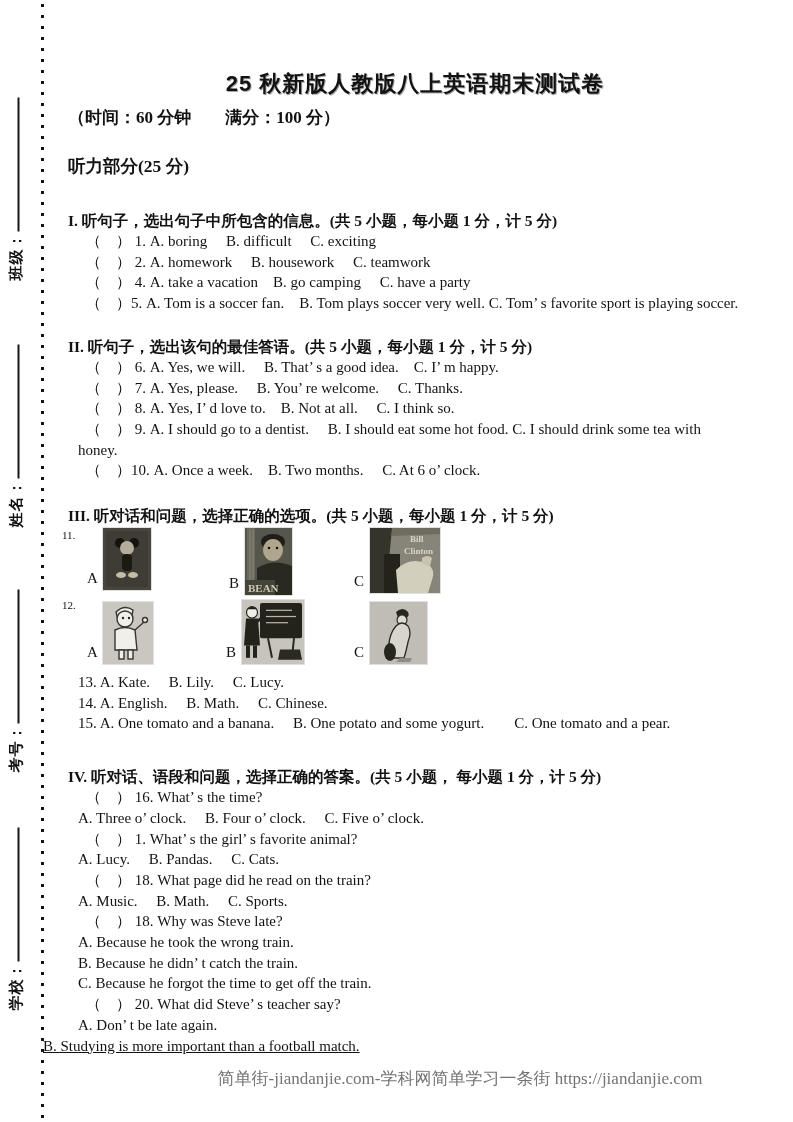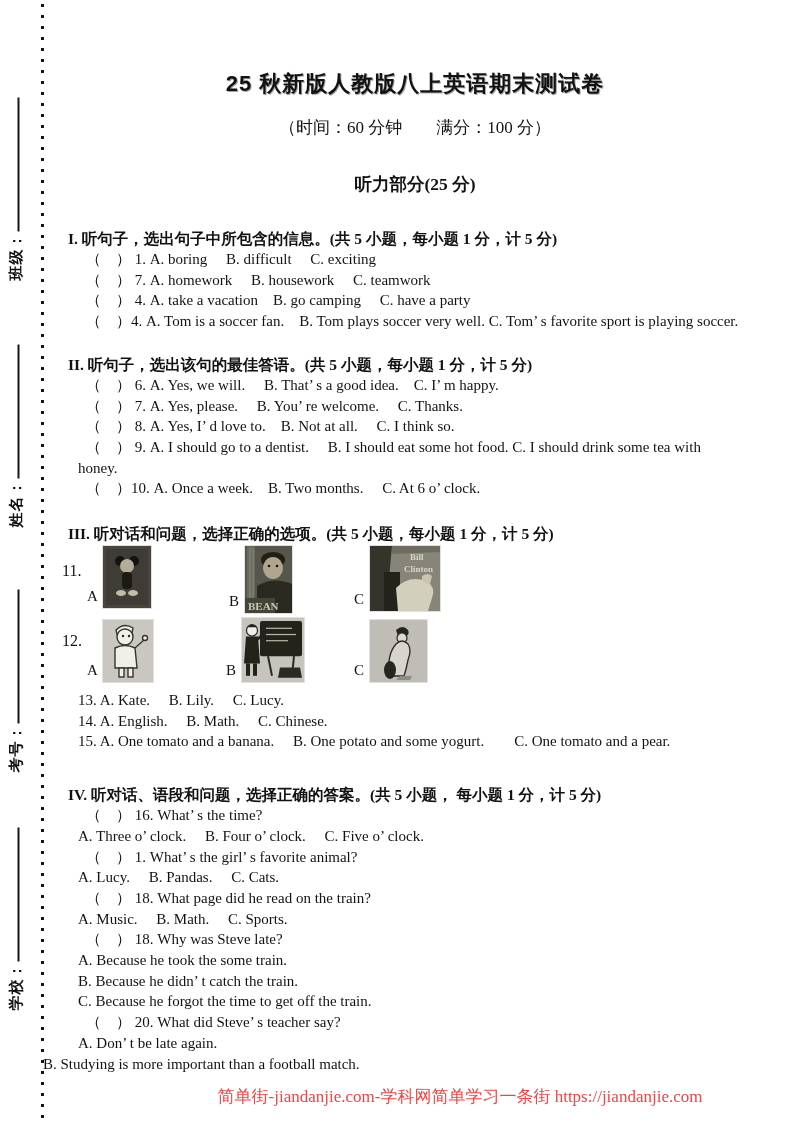--- a/index.html
+++ b/index.html
@@ -12,43 +12,43 @@
   .margin-col{position:absolute;left:0;top:0;width:0;height:100%;}
   .munit{position:absolute;left:-77px;width:185px;height:22px;display:flex;align-items:center;
          transform:rotate(-90deg);white-space:nowrap;}
   .mlabel{font-size:15px;font-weight:bold;letter-spacing:1px;}
   .mline{flex:0 0 134px;height:2.6px;background:#161616;margin-left:1px;margin-top:6px;}
   
   .main{position:absolute;left:68px;top:0;width:694px;font-size:15px;}
   .title{margin-top:62px;text-align:center;font-family:"Liberation Sans",sans-serif;
          font-weight:bold;font-size:22px;line-height:44px;letter-spacing:1px;
          text-shadow:1px 1px 0 rgba(0,0,0,.35);}
-  .subtitle{margin-top:10px;text-align:center;font-size:17px;line-height:24px;font-weight:400;}
-  .part{margin-top:32px;text-align:center;font-size:17.5px;line-height:24px;font-weight:bold;}
+  .subtitle{font-size:17px;line-height:24px;font-weight:700;}
+  .part{margin-top:24px;text-align:left;font-size:17.5px;line-height:24px;font-weight:bold;}
   .heading{font-weight:bold;font-size:15.5px;line-height:21px;white-space:pre-wrap;}
   .h-top18{margin-top:32px;} .h-top22{margin-top:22px;} .h-top24{margin-top:24px;}
   .line{line-height:20.7px;white-space:pre-wrap;padding-left:2px;margin-left:8px;}
   .line.paren{padding-left:10px;}
-  .line.outdent{margin-left:-27px;}
+  .line.outdent{margin-left:-27px;text-decoration:underline;}
   
   .pic-row{position:relative;margin-left:-6px;}
-  .pic-num{position:absolute;left:0;top:16px;font-size:16px;}
+  .pic-num{position:absolute;left:0;top:1px;font-size:11px;}
   .pic-item{position:absolute;}
   .pic-letter{position:absolute;left:-16px;bottom:3px;font-size:15px;}
   .pic-img{display:block;width:100%;height:100%;box-shadow:0 0 0 1px rgba(0,0,0,.12);}
   .pic-img svg{display:block;width:100%;height:100%;}
   .r11{height:70px;margin-top:2px;}
   .r11 .i1{left:41px;top:0;width:48px;height:62px;}
   .r11 .i2{left:183px;top:0;width:47px;height:67px;}
   .r11 .i3{left:308px;top:0;width:70px;height:65px;}
   .r12{height:74px;}
   .r12 .i1{left:41px;top:4px;width:50px;height:62px;}
   .r12 .i2{left:180px;top:2px;width:62px;height:64px;}
   .r12 .i3{left:308px;top:4px;width:57px;height:62px;}
-  .footer{margin-top:12px;text-align:center;padding-left:90px;font-size:17px;color:#ef4444;line-height:22px;}
+  .footer{margin-top:12px;text-align:center;padding-left:90px;font-size:17px;color:#737373;line-height:22px;}
 </style>
 </head>
 <body>
 
 <div class="paper">
 
   <div class="dotline"></div>
 
   <div class="margin-col">
     <div class="munit" style="top:177px">
@@ -69,23 +69,23 @@
     </div>
   </div>
 
   <div class="main">
     <div class="title">25 秋新版人教版八上英语期末测试卷</div>
     <div class="subtitle">（时间：60 分钟　　满分：100 分）</div>
     <div class="part">听力部分(25 分)</div>
     <div id="blocks">
         <div class="heading h-top18">I. 听句子，选出句子中所包含的信息。(共 5 小题，每小题 1 分，计 5 分)</div>
         <div class="line paren">（　） 1. A. boring　 B. difficult　 C. exciting</div>
-        <div class="line paren">（　） 7. A. homework　 B. housework　 C. teamwork</div>
+        <div class="line paren">（　） 2. A. homework　 B. housework　 C. teamwork</div>
         <div class="line paren">（　） 4. A. take a vacation　B. go camping　 C. have a party</div>
-        <div class="line paren">（　）4. A. Tom is a soccer fan.　B. Tom plays soccer very well. C. Tom’ s favorite sport is playing soccer.</div>
+        <div class="line paren">（　）5. A. Tom is a soccer fan.　B. Tom plays soccer very well. C. Tom’ s favorite sport is playing soccer.</div>
         <div class="heading h-top22">II. 听句子，选出该句的最佳答语。(共 5 小题，每小题 1 分，计 5 分)</div>
         <div class="line paren">（　） 6. A. Yes, we will.　 B. That’ s a good idea.　C. I’ m happy.</div>
         <div class="line paren">（　） 7. A. Yes, please.　 B. You’ re welcome.　 C. Thanks.</div>
         <div class="line paren">（　） 8. A. Yes, I’ d love to.　B. Not at all.　 C. I think so.</div>
         <div class="line paren">（　） 9. A. I should go to a dentist.　 B. I should eat some hot food. C. I should drink some tea with</div>
         <div class="line flush">honey.</div>
         <div class="line paren">（　）10. A. Once a week.　B. Two months.　 C. At 6 o’ clock.</div>
         <div class="heading h-top24">III. 听对话和问题，选择正确的选项。(共 5 小题，每小题 1 分，计 5 分)</div>
         <div class="pic-row r11">
           <span class="pic-num">11.</span>
@@ -200,21 +200,21 @@
         <div class="line flush">14. A. English.　 B. Math.　 C. Chinese.</div>
         <div class="line flush">15. A. One tomato and a banana.　 B. One potato and some yogurt.　　C. One tomato and a pear.</div>
         <div class="heading h-top18">IV. 听对话、语段和问题，选择正确的答案。(共 5 小题， 每小题 1 分，计 5 分)</div>
         <div class="line paren">（　） 16. What’ s the time?</div>
         <div class="line flush">A. Three o’ clock.　 B. Four o’ clock.　 C. Five o’ clock.</div>
         <div class="line paren">（　） 1. What’ s the girl’ s favorite animal?</div>
         <div class="line flush">A. Lucy.　 B. Pandas.　 C. Cats.</div>
         <div class="line paren">（　） 18. What page did he read on the train?</div>
         <div class="line flush">A. Music.　 B. Math.　 C. Sports.</div>
         <div class="line paren">（　） 18. Why was Steve late?</div>
-        <div class="line flush">A. Because he took the some train.</div>
+        <div class="line flush">A. Because he took the wrong train.</div>
         <div class="line flush">B. Because he didn’ t catch the train.</div>
         <div class="line flush">C. Because he forgot the time to get off the train.</div>
         <div class="line paren">（　） 20. What did Steve’ s teacher say?</div>
         <div class="line flush">A. Don’ t be late again.</div>
         <div class="line outdent">B. Studying is more important than a football match.</div>
       </div>
     <div class="footer">简单街-jiandanjie.com-学科网简单学习一条街 https://jiandanjie.com</div>
   </div>
 
 </div>

